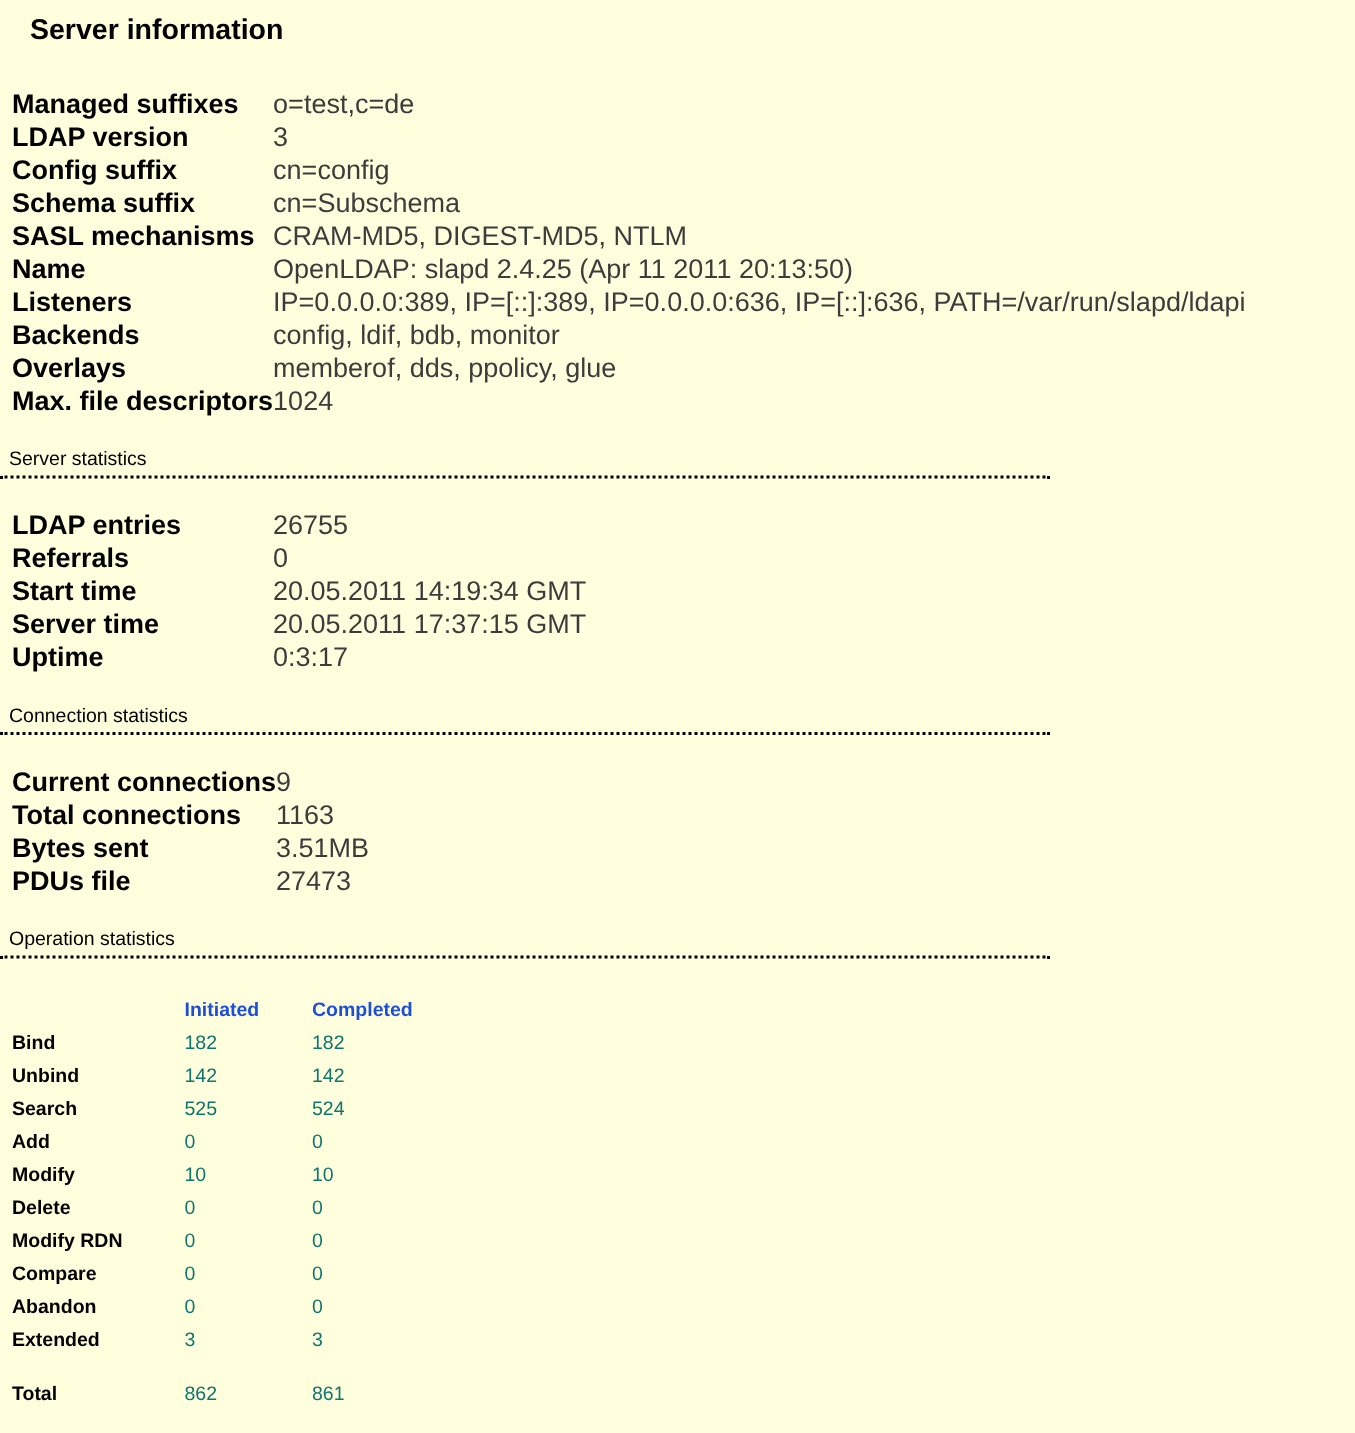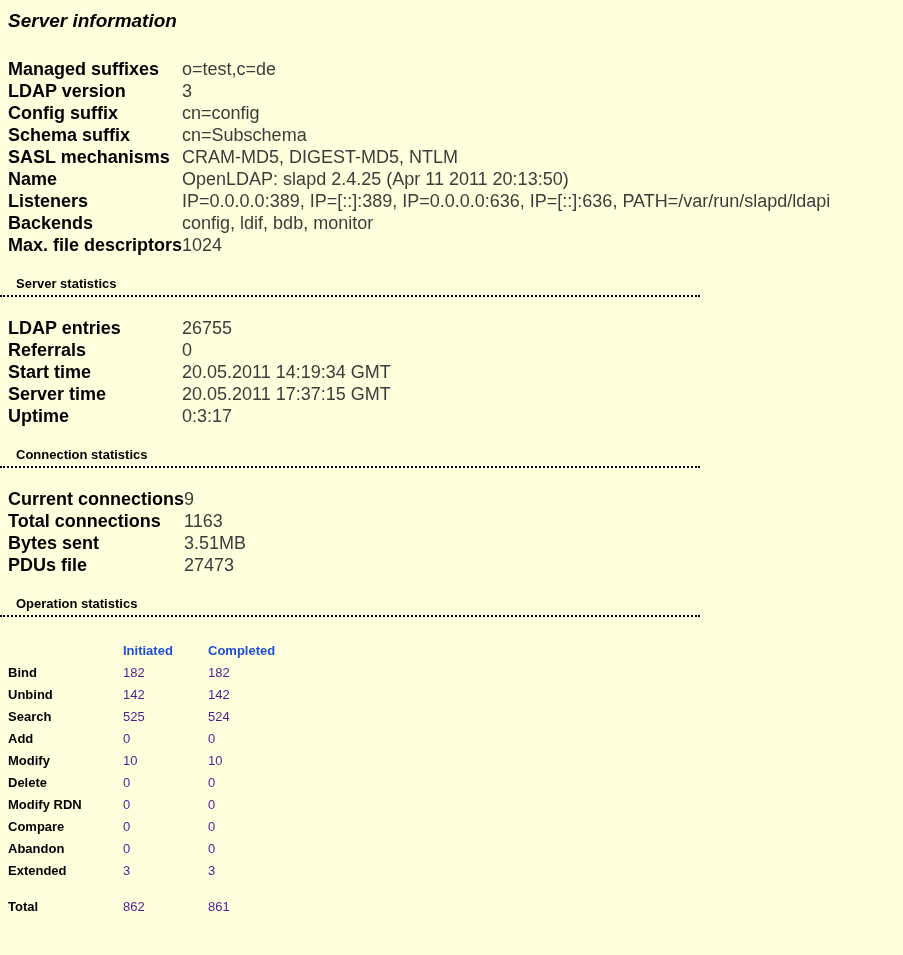--- a/index.html
+++ b/index.html
@@ -12,22 +12,21 @@
     background: #FFFFDE;
     font-family: "Liberation Sans", sans-serif;
     color: #000000;
     overflow: hidden;
   }
   h1.page-title {
     font-size: 19px;
     font-weight: bold;
     color: #000000;
     margin: 10px 0 0 0;
-    padding-left: 8px;
-    font-style: italic;
+    padding-left: 20px;
   }
   table.kv-table {
     border-collapse: collapse;
     margin-left: 8px;
     table-layout: fixed;
   }
   table.kv-table td {
     padding: 0;
     height: 22px;
     vertical-align: middle;
@@ -46,23 +45,23 @@
   }
   .main-info { margin-top: 26px; }
   .section-head {
     width: 700px;
     border-bottom: 2px dotted #000000;
     padding-bottom: 3px;
     margin-top: 20px;
   }
   .section-head h2 {
     font-size: 13px;
-    font-weight: bold;
-    color: #000000;
-    margin: 0 0 0 16px;
+    font-weight: normal;
+    color: #000000;
+    margin: 0 0 0 6px;
     line-height: 16px;
   }
   .stats-table { margin-top: 20px; }
   table.op-table {
     border-collapse: collapse;
     margin-left: 8px;
     margin-top: 22px;
     table-layout: fixed;
   }
   table.op-table td, table.op-table th {
@@ -78,21 +77,21 @@
     color: #1d4ed8;
   }
   td.op-label {
     width: 115px;
     font-weight: bold;
     color: #000000;
     margin-top: 31px;
   }
   table.op-table .num-col { width: 85px; }
   td.op-num {
-    color: #4c1d95;
+    color: #0f766e;
   }
   tr.spacer-row td { height: 14px; }
 </style>
 </head>
 <body>
 
 <h1 class="page-title">Server information</h1>
 
 <table class="kv-table main-info">
   <tbody>
@@ -131,20 +130,24 @@
       <tr>
         <td class="kv-label">Listeners</td>
         <td class="kv-value">IP=0.0.0.0:389, IP=[::]:389, IP=0.0.0.0:636, IP=[::]:636, PATH=/var/run/slapd/ldapi</td>
       </tr>
 
       <tr>
         <td class="kv-label">Backends</td>
         <td class="kv-value">config, ldif, bdb, monitor</td>
       </tr>
 
+      <tr>
+        <td class="kv-label">Overlays</td>
+        <td class="kv-value">memberof, dds, ppolicy, glue</td>
+      </tr>
 
       <tr>
         <td class="kv-label">Max. file descriptors</td>
         <td class="kv-value">1024</td>
       </tr>
     </tbody>
 </table>
 
 <div class="section-head">
   <h2>Server statistics</h2>

